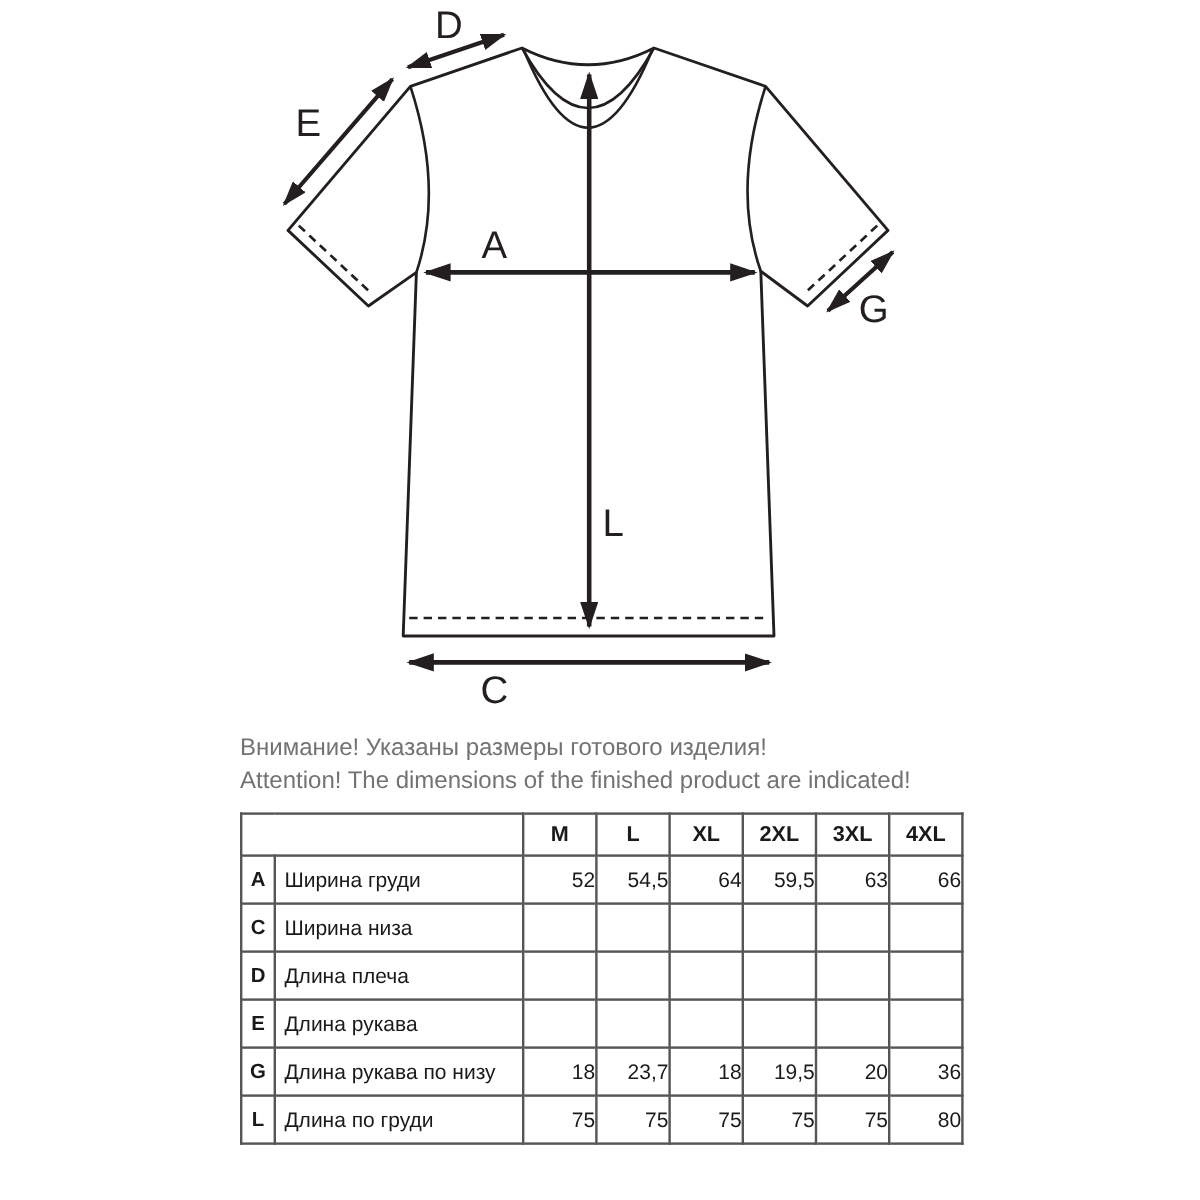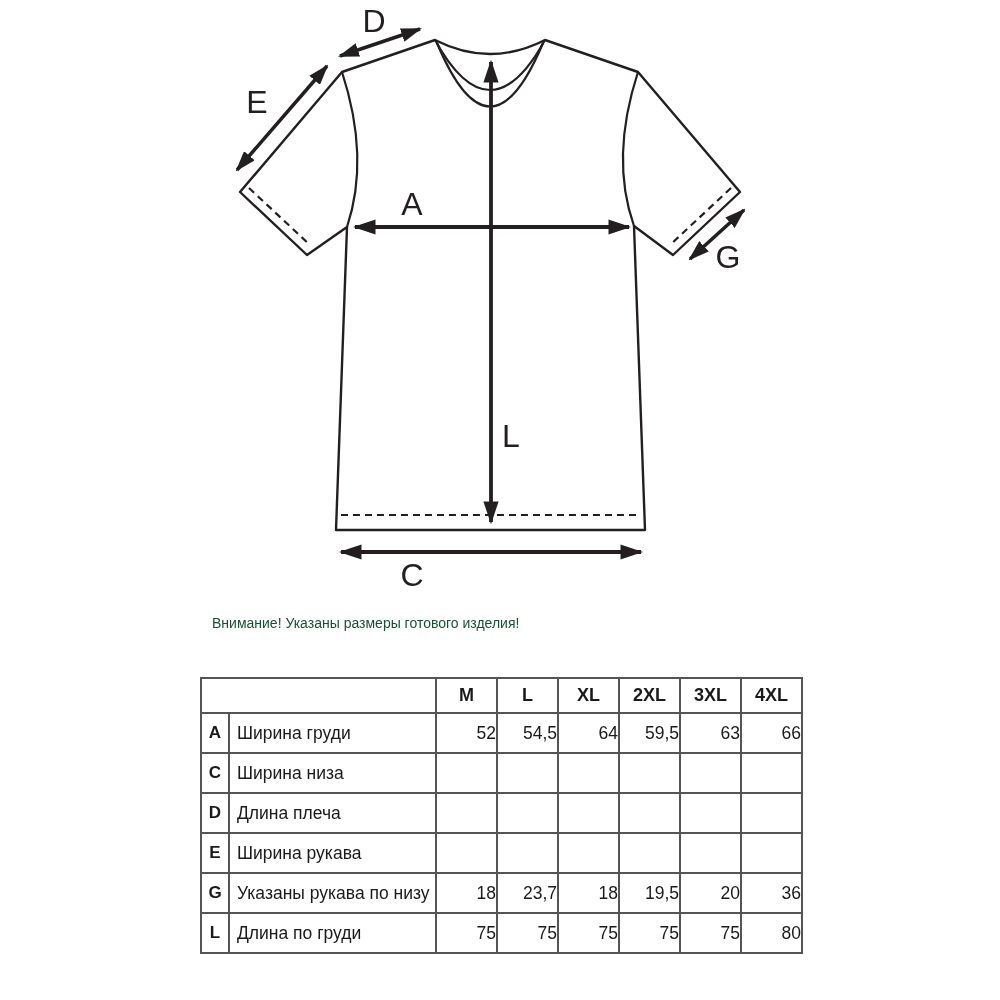--- a/index.html
+++ b/index.html
@@ -2,21 +2,21 @@
 <html><head>
 <meta charset="utf-8">
 <style>
   html,body { margin:0; padding:0; background:#ffffff; }
   .page {
     position:relative; width:1000px; height:1000px; background:#ffffff;
     font-family:"Liberation Sans", sans-serif; color:#1a1a1a; overflow:hidden;
   }
   .diagram-svg { position:absolute; left:0; top:0; }
   .dim-label { font-family:"Liberation Sans", sans-serif; font-size:32px; font-weight:500; fill:#231f20; }
-  .note { position:absolute; left:212px; top:610px; font-size:14px; line-height:27.5px; color:#14532d; }
+  .note { position:absolute; left:200px; top:610px; font-size:20px; line-height:27.5px; color:#737373; }
   .size-table {
     position:absolute; left:200px; top:677px;
     border-collapse:collapse; table-layout:fixed; color:#1a1a1a;
   }
   .size-table th, .size-table td { border:2px solid #555555; background:#ffffff; overflow:hidden; white-space:nowrap; }
   .size-table thead tr { height:35px; }
   .size-table tbody tr { height:40px; }
   .size-table th { font-size:18px; font-weight:bold; text-align:center; padding:0; }
   .size-table td.letter { font-size:17px; font-weight:bold; text-align:center; padding:0; }
   .size-table td.desc { font-size:17.5px; text-align:left; padding:0 4px 0 7px; }
@@ -56,20 +56,21 @@
     <text class="dim-label" x="374" y="32" text-anchor="middle">D</text>
     <text class="dim-label" x="257" y="113" text-anchor="middle">E</text>
     <text class="dim-label" x="412" y="215" text-anchor="middle">A</text>
     <text class="dim-label" x="502" y="447" text-anchor="start">L</text>
     <text class="dim-label" x="728" y="268" text-anchor="middle">G</text>
     <text class="dim-label" x="412" y="586" text-anchor="middle">C</text>
   </svg>
 
   <div class="note">
     <div>Внимание! Указаны размеры готового изделия!</div>
+    <div>Attention! The dimensions of the finished product are indicated!</div>
   </div>
 
   <table class="size-table">
     <colgroup>
       <col style="width:28px">
         <col style="width:207px">
       <col style="width:61px">
         <col style="width:61px">
         <col style="width:61px">
       <col style="width:61px">
@@ -113,31 +114,31 @@
         <td class="desc">Длина плеча</td>
         <td class="val"></td>
         <td class="val"></td>
         <td class="val"></td>
         <td class="val"></td>
         <td class="val"></td>
         <td class="val"></td>
       </tr>
       <tr>
         <td class="letter">E</td>
-        <td class="desc">Ширина рукава</td>
+        <td class="desc">Длина рукава</td>
         <td class="val"></td>
         <td class="val"></td>
         <td class="val"></td>
         <td class="val"></td>
         <td class="val"></td>
         <td class="val"></td>
       </tr>
       <tr>
         <td class="letter">G</td>
-        <td class="desc">Указаны рукава по низу</td>
+        <td class="desc">Длина рукава по низу</td>
         <td class="val">18</td>
         <td class="val">23,7</td>
         <td class="val">18</td>
         <td class="val">19,5</td>
         <td class="val">20</td>
         <td class="val">36</td>
       </tr>
       <tr>
         <td class="letter">L</td>
         <td class="desc">Длина по груди</td>

